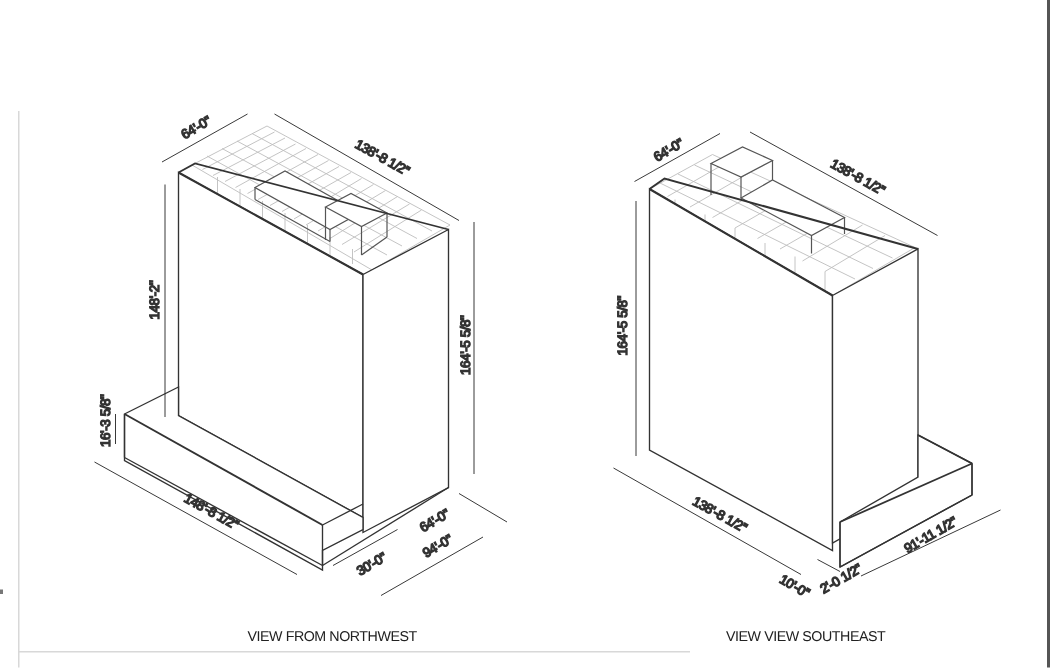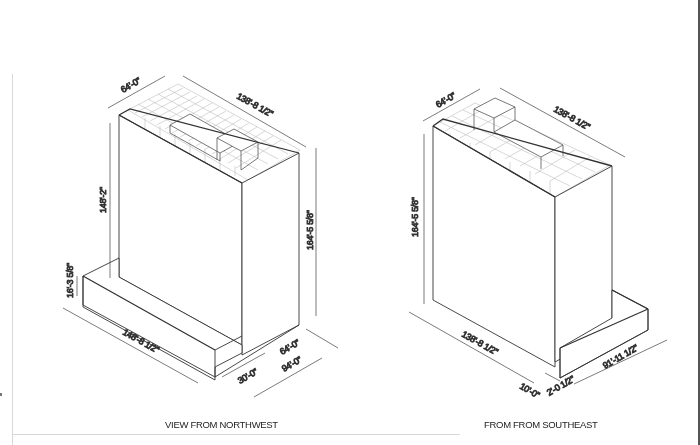--- a/index.html
+++ b/index.html
@@ -157,14 +157,14 @@
       <text class="dim" transform="translate(553,111) rotate(29)">138'-8 1/2"</text>
       <text class="dim" transform="translate(418,237) rotate(-90)">164'-5 5/8"</text>
       <text class="dim" transform="translate(461,336) rotate(29)">138'-8 1/2"</text>
       <text class="dim" transform="translate(519,388) rotate(30)">10'-0"</text>
       <text class="dim" transform="translate(549,396) rotate(-30)">2'-0 1/2"</text>
       <text class="dim" transform="translate(605,369) rotate(-30)">91'-11 1/2"</text>
     </g>
   </svg>
 
   <div class="caption cap-nw">VIEW FROM NORTHWEST</div>
-  <div class="caption cap-se">FROM FROM SOUTHEAST</div>
+  <div class="caption cap-se">VIEW VIEW SOUTHEAST</div>
 </div>
 
 </body></html>

